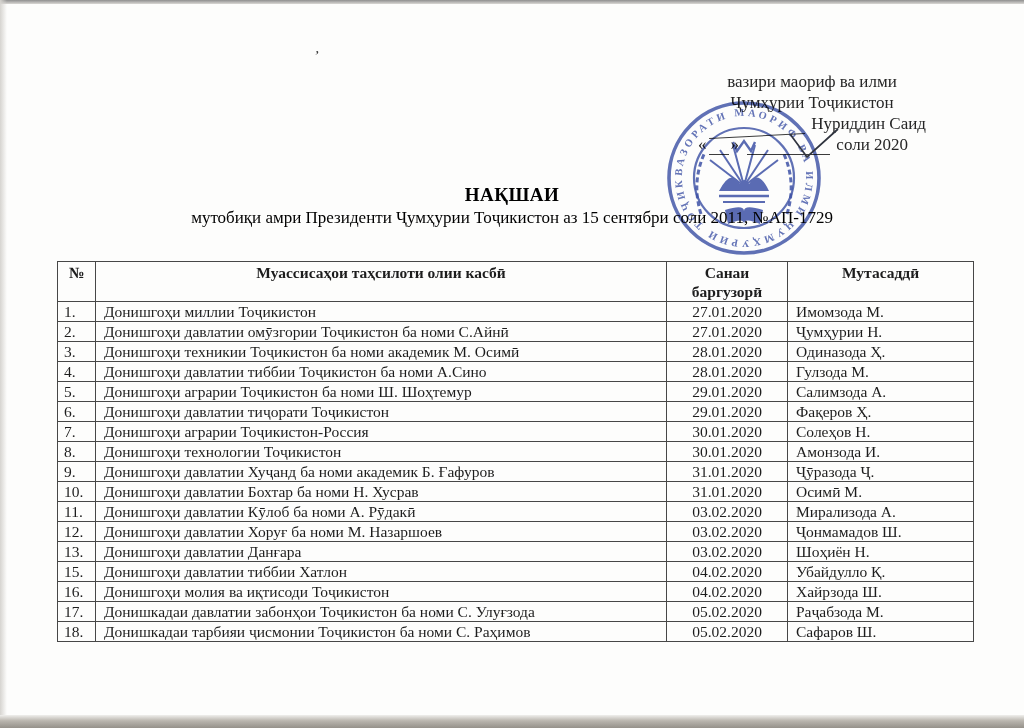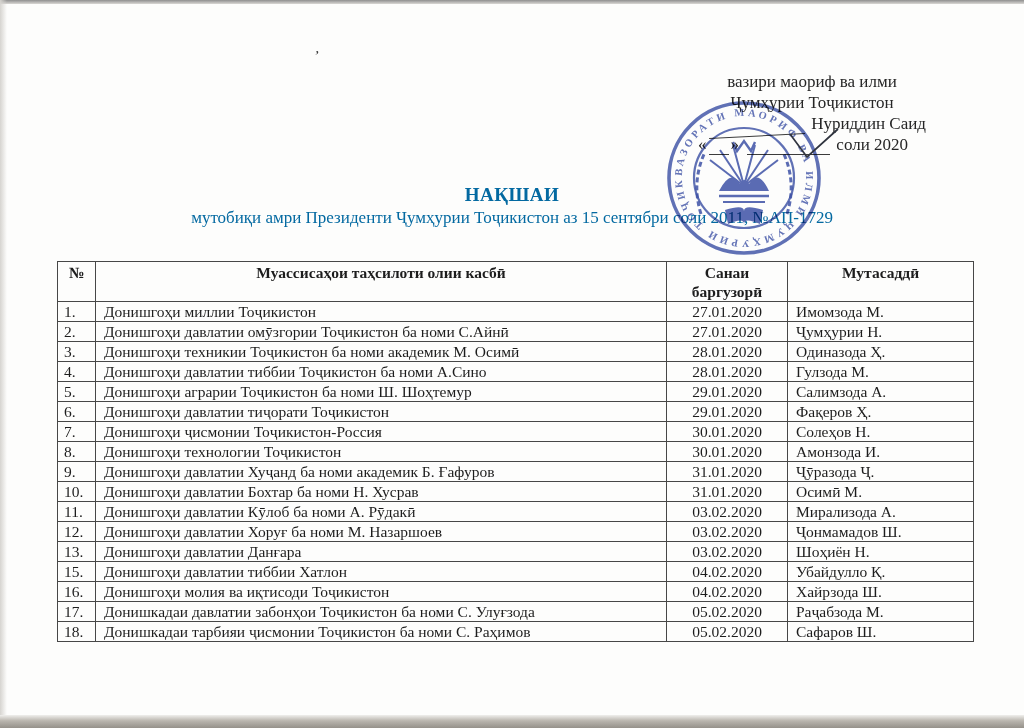--- a/index.html
+++ b/index.html
@@ -19,21 +19,21 @@
   .sig-row{display:flex;align-items:flex-end;justify-content:flex-end;height:21px;}
   .blank-line{display:inline-block;border-bottom:1.4px solid #3c3c3c;height:15px;}
   .sig-row .blank-line{width:96px;margin-right:6px;transform:rotate(-3deg);transform-origin:right bottom;}
   .date-row{display:flex;align-items:flex-end;height:21px;}
   .date-row .q{flex:0 0 auto;}
   .date-row .day-blank{width:20px;margin:0 2px;}
   .date-row .mid-blank{flex:1;margin:0 6px 0 8px;}
   .date-row .tail{flex:0 0 auto;padding-right:18px;}
 
   
-  .heading{position:absolute;left:0;top:183px;width:1024px;text-align:center;color:#0369a1;}
+  .heading{position:absolute;left:0;top:183px;width:1024px;text-align:center;color:#000000;}
   .doc-title{font-size:19px;font-weight:bold;letter-spacing:.5px;line-height:24px;}
   .doc-sub{font-size:17px;line-height:22px;}
 
   
   .stamp{position:absolute;left:663px;top:98px;width:162px;height:162px;mix-blend-mode:multiply;pointer-events:none;}
 
   
   .sig-stroke{position:absolute;left:786px;top:124px;width:58px;height:40px;pointer-events:none;}
 
   
@@ -170,21 +170,21 @@
 
     <tr>
       <td class="c-num">6.</td>
       <td class="c-inst">Донишгоҳи давлатии тиҷорати Тоҷикистон</td>
       <td class="c-date">29.01.2020</td>
       <td class="c-person">Фақеров Ҳ.</td>
     </tr>
 
     <tr>
       <td class="c-num">7.</td>
-      <td class="c-inst">Донишгоҳи ҷисмонии Тоҷикистон-Россия</td>
+      <td class="c-inst">Донишгоҳи аграрии Тоҷикистон-Россия</td>
       <td class="c-date">30.01.2020</td>
       <td class="c-person">Солеҳов Н.</td>
     </tr>
 
     <tr>
       <td class="c-num">8.</td>
       <td class="c-inst">Донишгоҳи технологии Тоҷикистон</td>
       <td class="c-date">30.01.2020</td>
       <td class="c-person">Амонзода И.</td>
     </tr>

